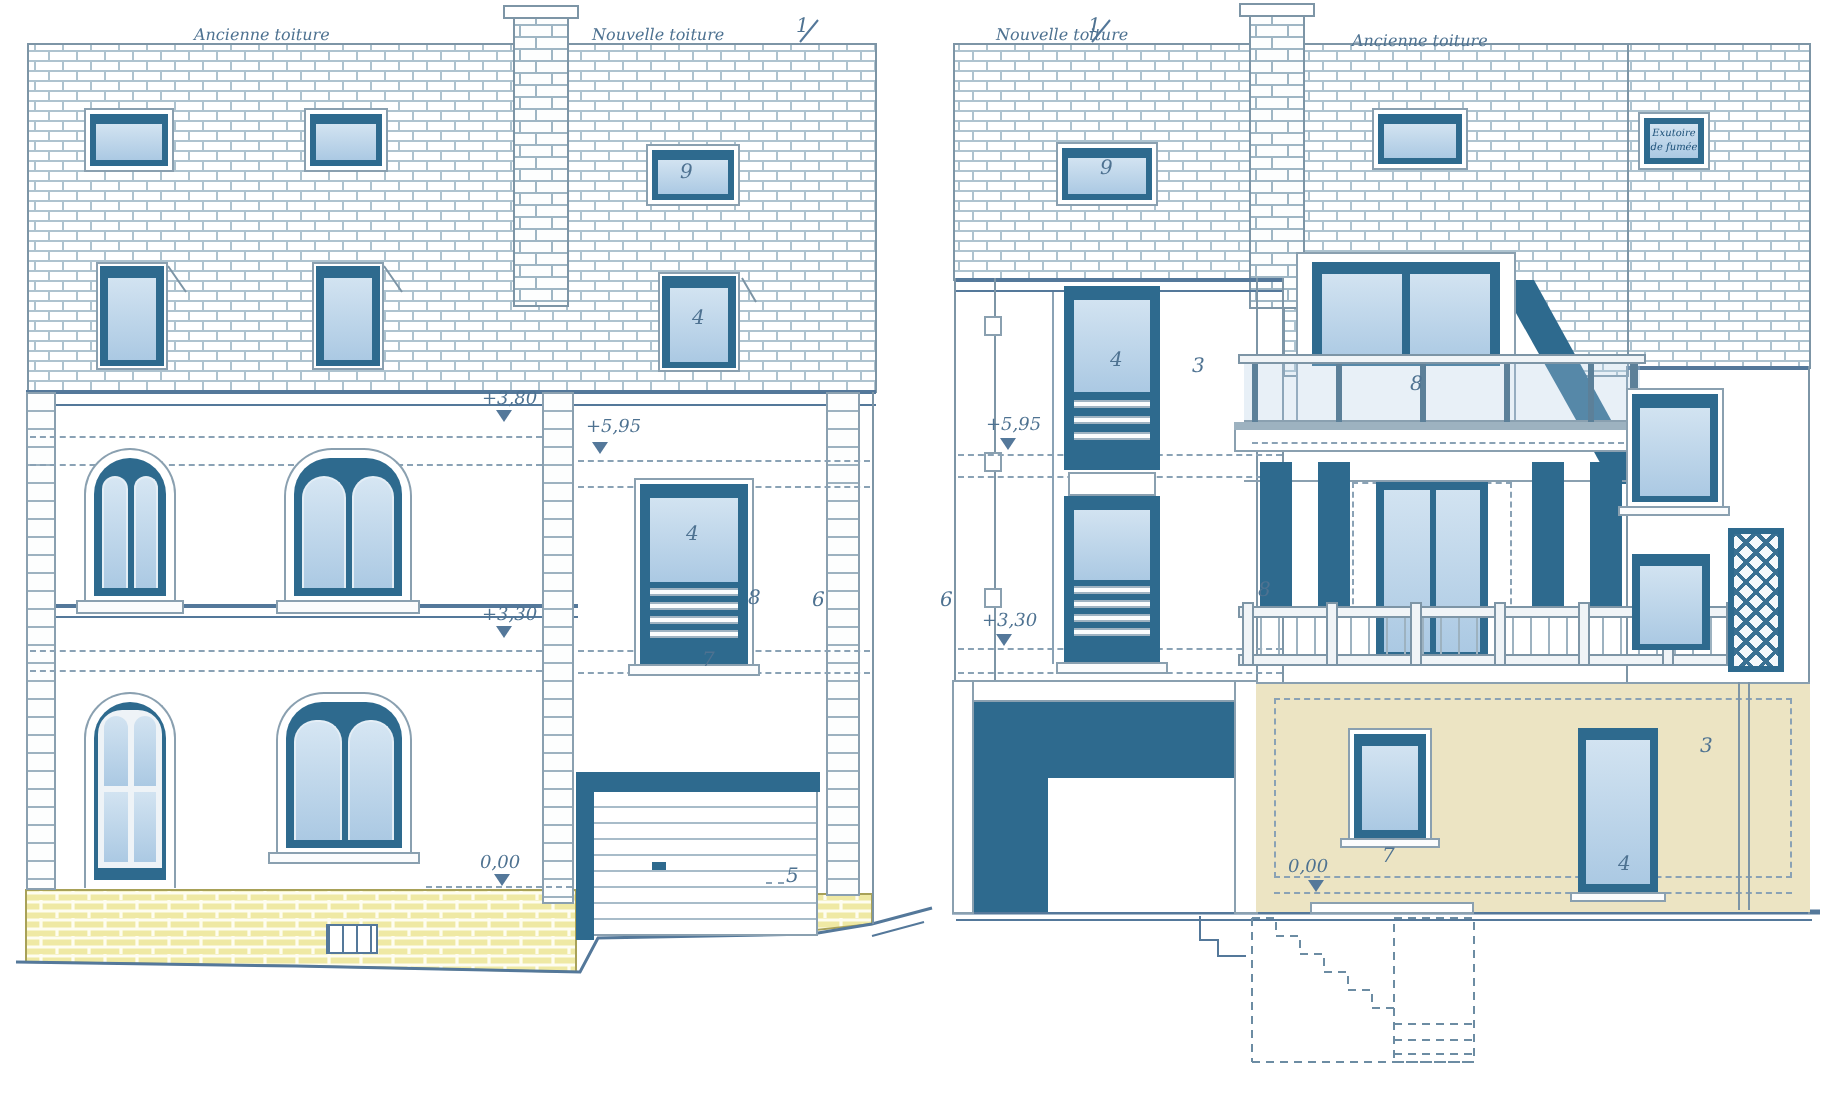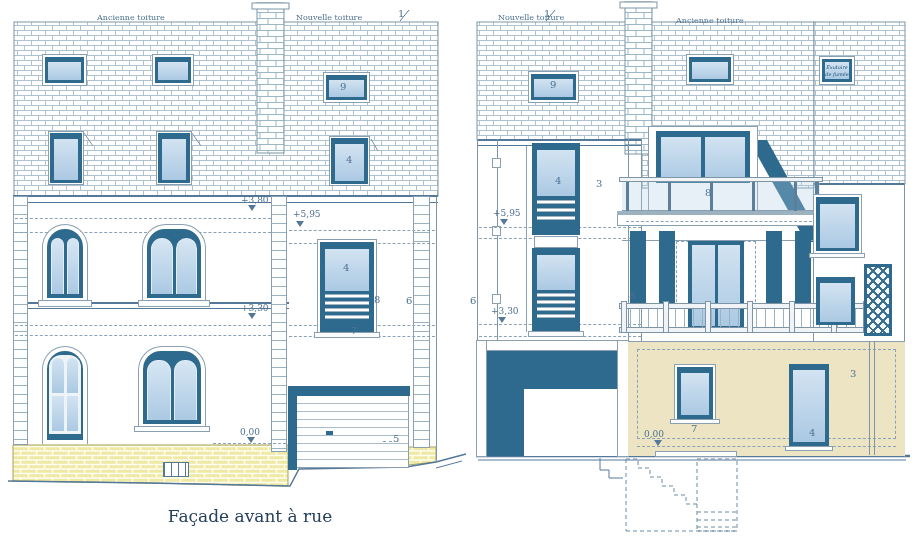--- a/index.html
+++ b/index.html
@@ -1,20 +1,20 @@
 <!DOCTYPE html>
 <html><head>
 <meta charset="utf-8">
 <style>
 *{margin:0;padding:0;box-sizing:border-box}
 html,body{width:912px;height:548px;background:#fff;overflow:hidden}
 body{font-family:"DejaVu Serif",serif;position:relative}
 #stage{position:absolute;left:0;top:0;width:912px;height:548px}
 .L{position:absolute}
-.lbl{position:absolute;color:#4e7291;white-space:nowrap;line-height:1;font-size:9px}
+.lbl{position:absolute;font-style:italic;color:#4e7291;white-space:nowrap;line-height:1;font-size:9px}
 .f8{font-size:8px}.f10{font-size:10px}
 .hl{position:absolute;background:#54789a}
 .vl{position:absolute;background:#7d95a6}
 .dash{position:absolute;height:0;border-top:1px dashed #8aa2b5}
 .dashrect{position:absolute;border:1px dashed #8aa2b5}
 .rev{position:absolute;background:#fff;border:1px solid #8aa0b0}
 .win{position:absolute;background:#2e6a8e}
 .glass{position:absolute;background:linear-gradient(180deg,#d2e3f1,#abc9e3)}
 .sill{position:absolute;background:#fbfcfd;border:1px solid #8aa0b0}
 .slat{position:absolute;background:#fbfdfe;border-top:1px solid #9fb3c2;border-bottom:1px solid #9fb3c2}
@@ -324,15 +324,14 @@
 <div class="lbl f10" style="left:470px;top:296px">6</div>
 <div class="lbl" style="left:491px;top:307px">+3,30</div>
 <div class="arr" style="left:498px;top:317px"></div>
 <div class="lbl f10" style="left:705px;top:188px">8</div>
 <div class="lbl f10" style="left:850px;top:369px">3</div>
 <div class="lbl f10" style="left:691px;top:424px">7</div>
 <div class="lbl f10" style="left:809px;top:428px">4</div>
 <div class="lbl" style="left:644px;top:430px">0,00</div>
 <div class="arr" style="left:654px;top:440px"></div>
 
-<div class="lbl" style="left:150px;top:508px;width:200px;text-align:center;font-size:17px;color:#26415f">Façade avant à rue</div>
 
 </div>
 
 </body></html>

